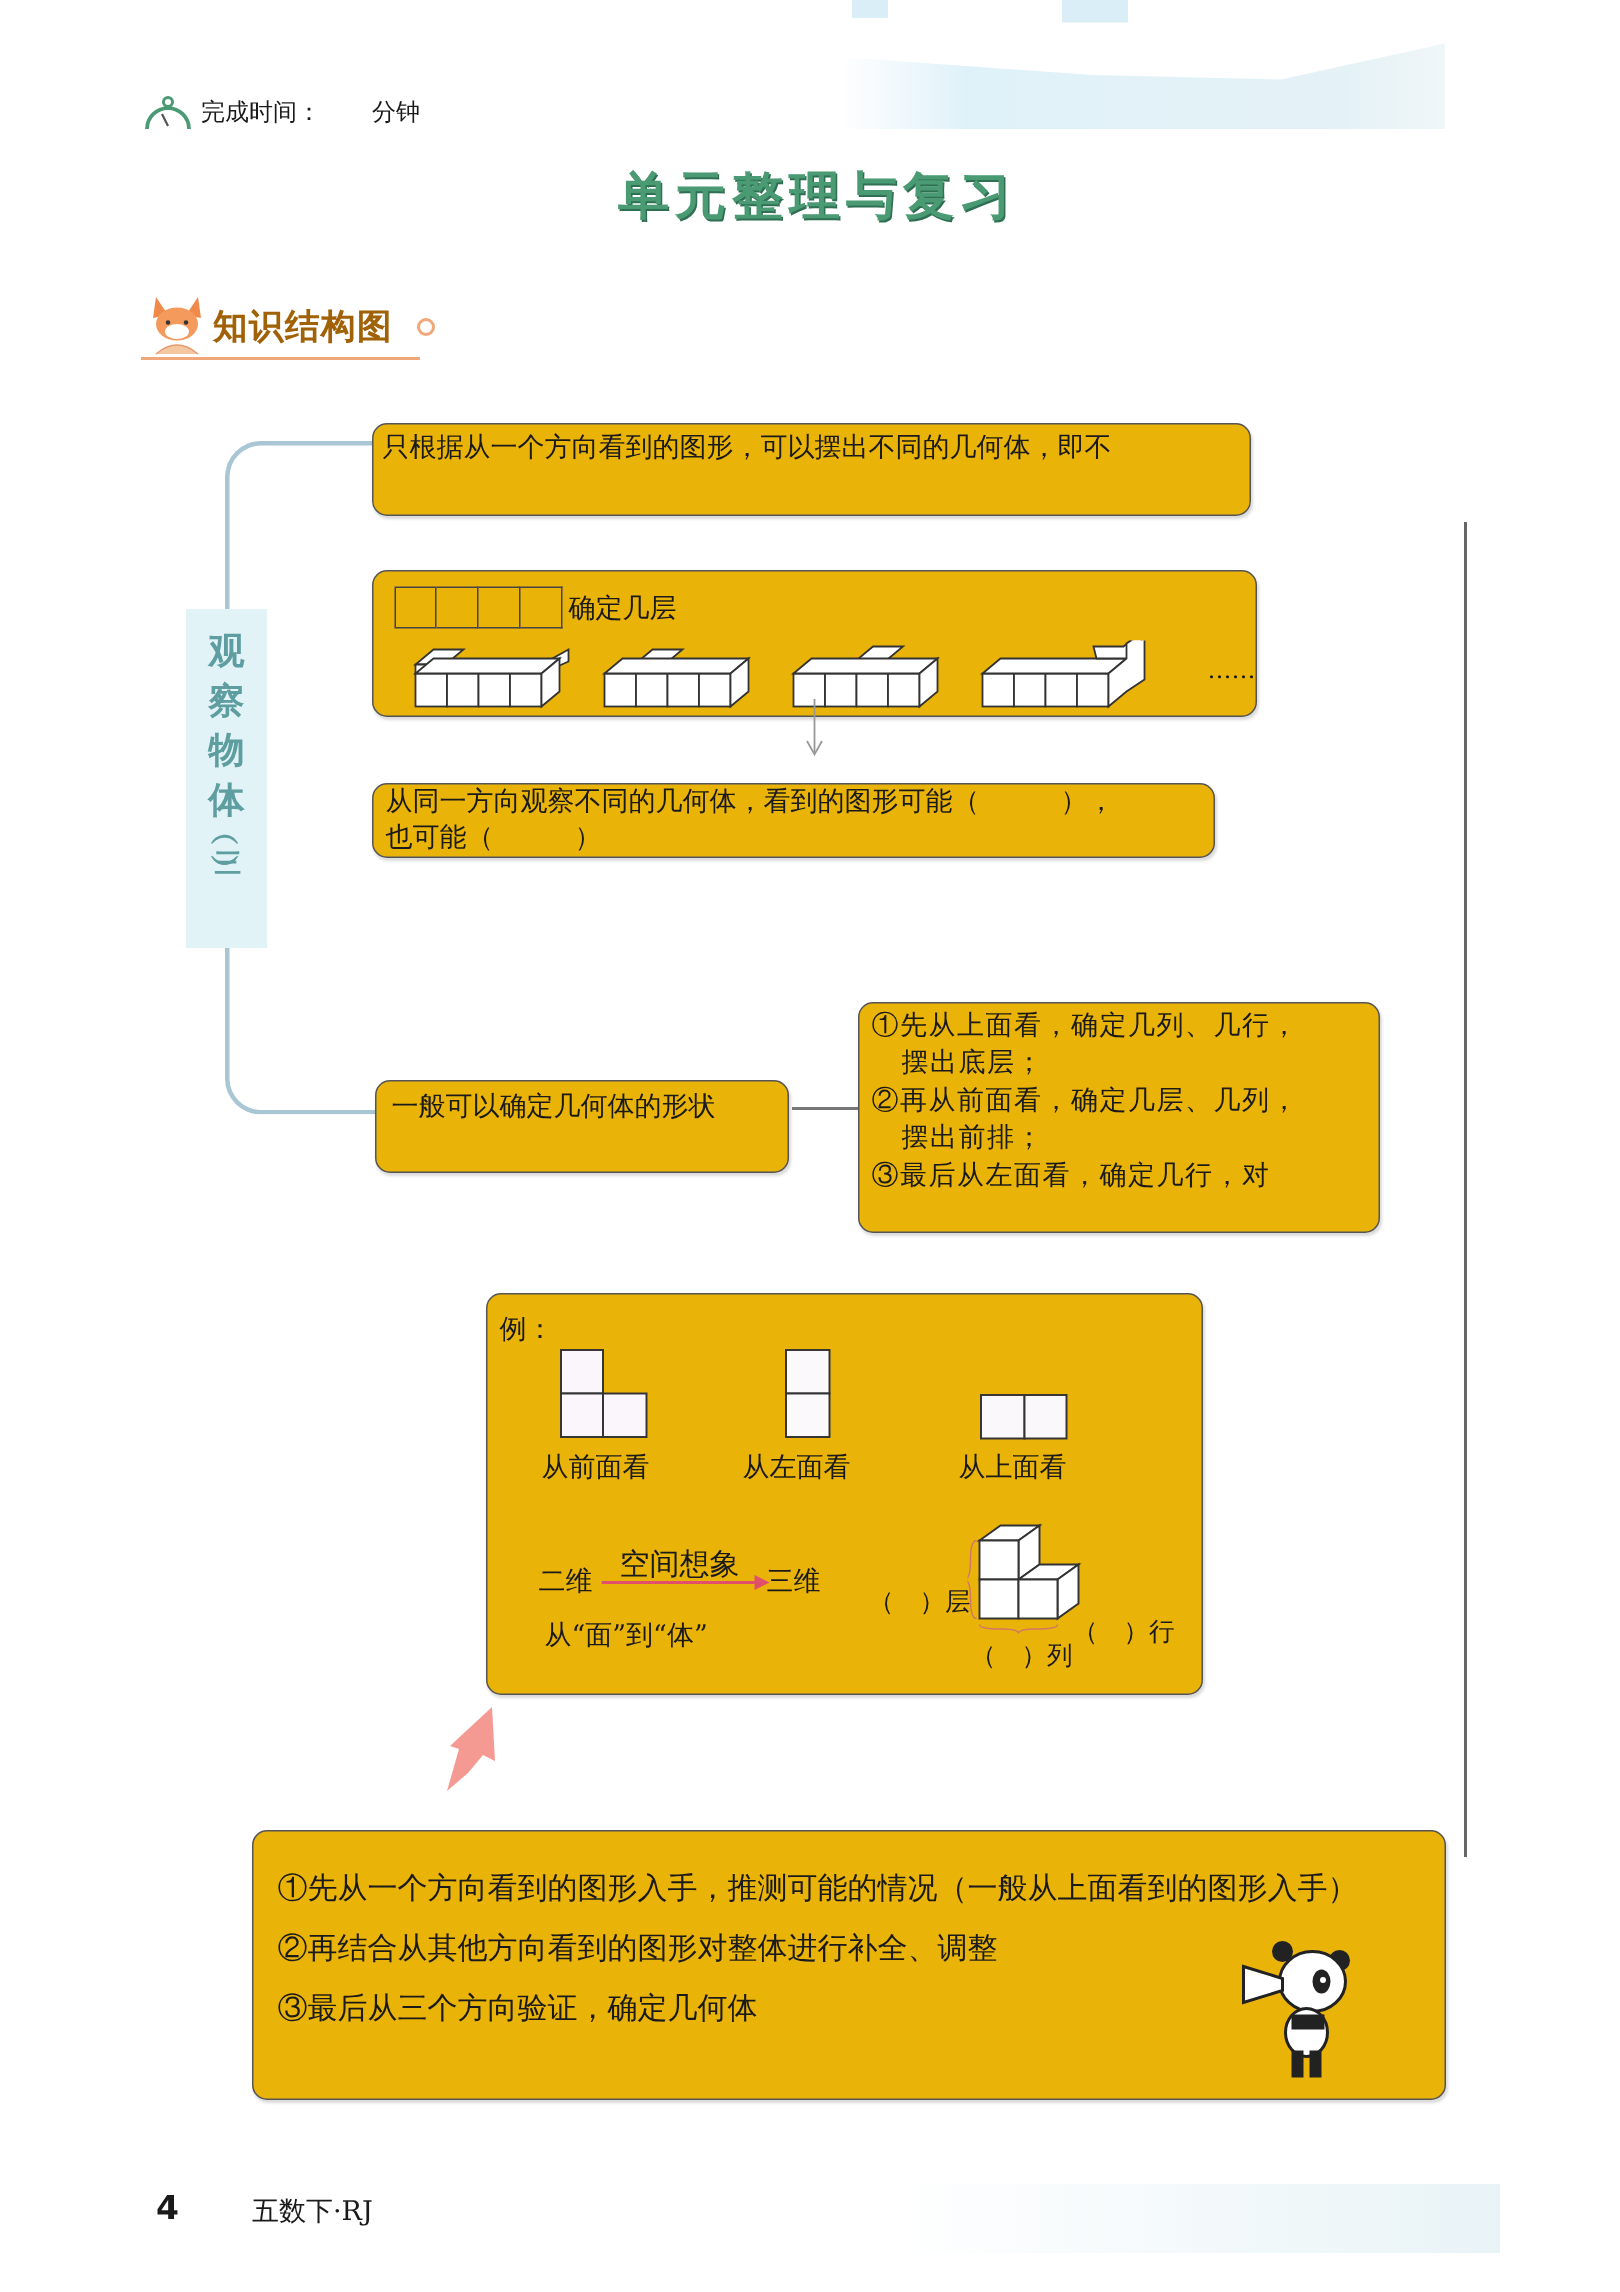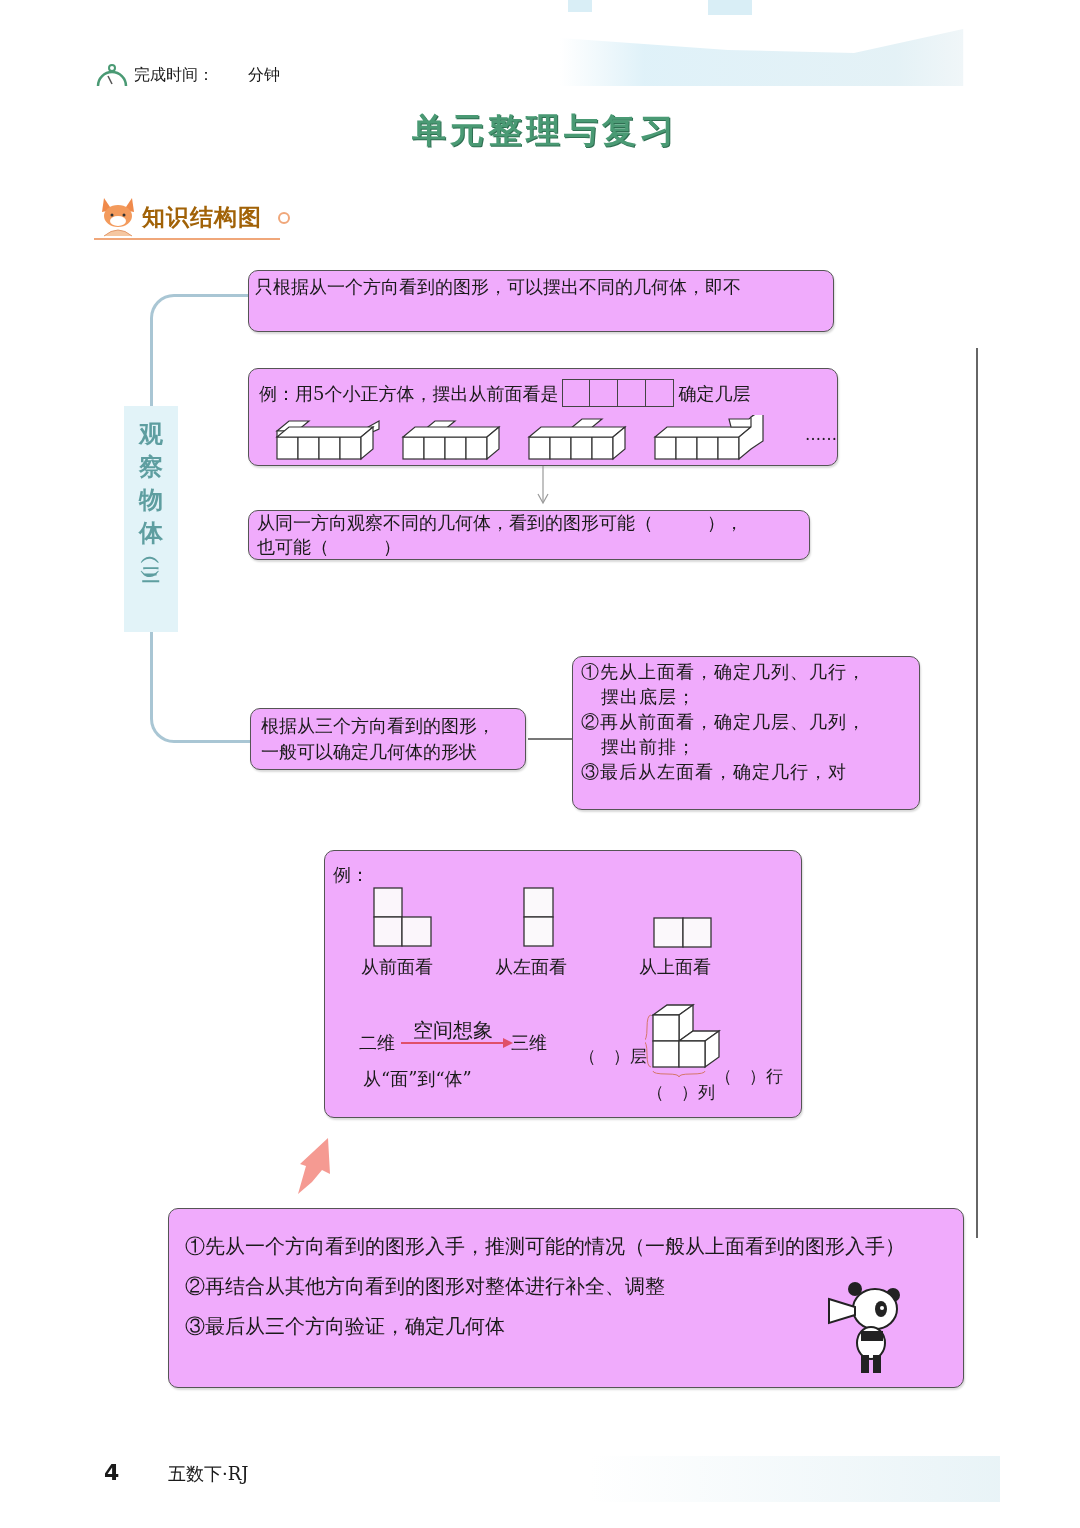--- a/index.html
+++ b/index.html
@@ -33,22 +33,22 @@
   .section-head .txt {
     position: absolute; left: 48px; top: 6px;
     font-family: "DejaVu Sans", "Liberation Sans", sans-serif;
     font-weight: bold; font-size: 23px; color: #a16207; letter-spacing: 1px;
   }
   .section-head .line { position: absolute; left: 0; top: 42px; width: 186px; height: 2px; background: #f0a77a; }
   .section-head .loop { position: absolute; left: 184px; top: 16px; width: 8px; height: 8px; border: 2px solid #f0a77a; border-radius: 50%; }
 
   .box {
     position: absolute; border: 1.5px solid #555; border-radius: 10px;
-    background: #f0abfc; box-shadow: 1px 2px 2px rgba(0,0,0,0.15);
-    font-size: 18px; line-height: 27px;
+    background: #eab308; box-shadow: 1px 2px 2px rgba(0,0,0,0.15);
+    font-size: 18px; line-height: 27px; margin-top: 12px;
   }
   .vbar {
     left: 124px; top: 406px; width: 54px; height: 226px;
     background: #e2f3f8;
     display: flex; flex-direction: column; align-items: center; padding-top: 12px; box-sizing: border-box;
     font-family: "DejaVu Sans", "Liberation Sans", sans-serif;
     color: #5e9ea0; font-weight: bold; font-size: 24px; line-height: 33px;
   }
   .spine { position: absolute; border-color: #a9c6d4; border-style: solid; border-width: 0; }
   .cubes { position: absolute; }
@@ -104,21 +104,20 @@
   <span style="writing-mode:vertical-rl; font-size:18px; line-height:24px; margin:4px 0;">三</span>
   <span style="writing-mode:vertical-rl; font-size:20px; line-height:20px;">）</span>
 </div>
 
 <div class="box" style="left:248px; top:270px; width:586px; height:62px; padding:2px 0 0 6px; box-sizing:border-box;">
   <div>只根据从一个方向看到的图形，可以摆出不同的几何体，即不</div>
 </div>
 
 <div class="box" style="left:248px; top:368px; width:588px; height:96px;">
   <div style="position:absolute; left:10px; top:10px; display:flex; align-items:center;">
-    <span>例：用5个小正方体，摆出从前面看是</span>
     <span style="display:inline-flex; margin:0 4px;">
       <span style="width:28px;height:28px;border:1.5px solid #444;box-sizing:border-box;"></span>
       <span style="width:28px;height:28px;border:1.5px solid #444;border-left:none;box-sizing:border-box;"></span>
       <span style="width:28px;height:28px;border:1.5px solid #444;border-left:none;box-sizing:border-box;"></span>
       <span style="width:28px;height:28px;border:1.5px solid #444;border-left:none;box-sizing:border-box;"></span>
     </span>
     <span>确定几层</span>
   </div>
 
   <svg class="cubes" style="left:20px; top:46px;" width="540" height="46" viewBox="0 0 540 46">
@@ -173,21 +172,20 @@
   <line x1="7" y1="0" x2="7" y2="36" stroke="#999" stroke-width="1.2"></line>
   <polyline points="2,28 7,37 12,28" fill="none" stroke="#999" stroke-width="1.2"></polyline>
 </svg>
 
 <div class="box" style="left:248px; top:510px; width:562px; height:50px; padding:0 0 0 8px; box-sizing:border-box; line-height:24px;">
   <div>从同一方向观察不同的几何体，看到的图形可能（　　　），</div>
   <div>也可能（　　　）</div>
 </div>
 
 <div class="box" style="left:250px; top:708px; width:276px; height:62px; padding:4px 0 0 10px; box-sizing:border-box; line-height:26px;">
-  <div>根据从三个方向看到的图形，</div>
   <div>一般可以确定几何体的形状</div>
 </div>
 <div class="abs" style="left:528px; top:738px; width:44px; height:1.5px; background:#777;"></div>
 
 <div class="box" style="left:572px; top:656px; width:348px; height:154px; padding:2px 0 12px 8px; box-sizing:border-box; line-height:25px; letter-spacing:1px;">
   <div>①先从上面看，确定几列、几行，</div>
   <div style="padding-left:20px;">摆出底层；</div>
   <div>②再从前面看，确定几层、几列，</div>
   <div style="padding-left:20px;">摆出前排；</div>
   <div>③最后从左面看，确定几行，对</div>

